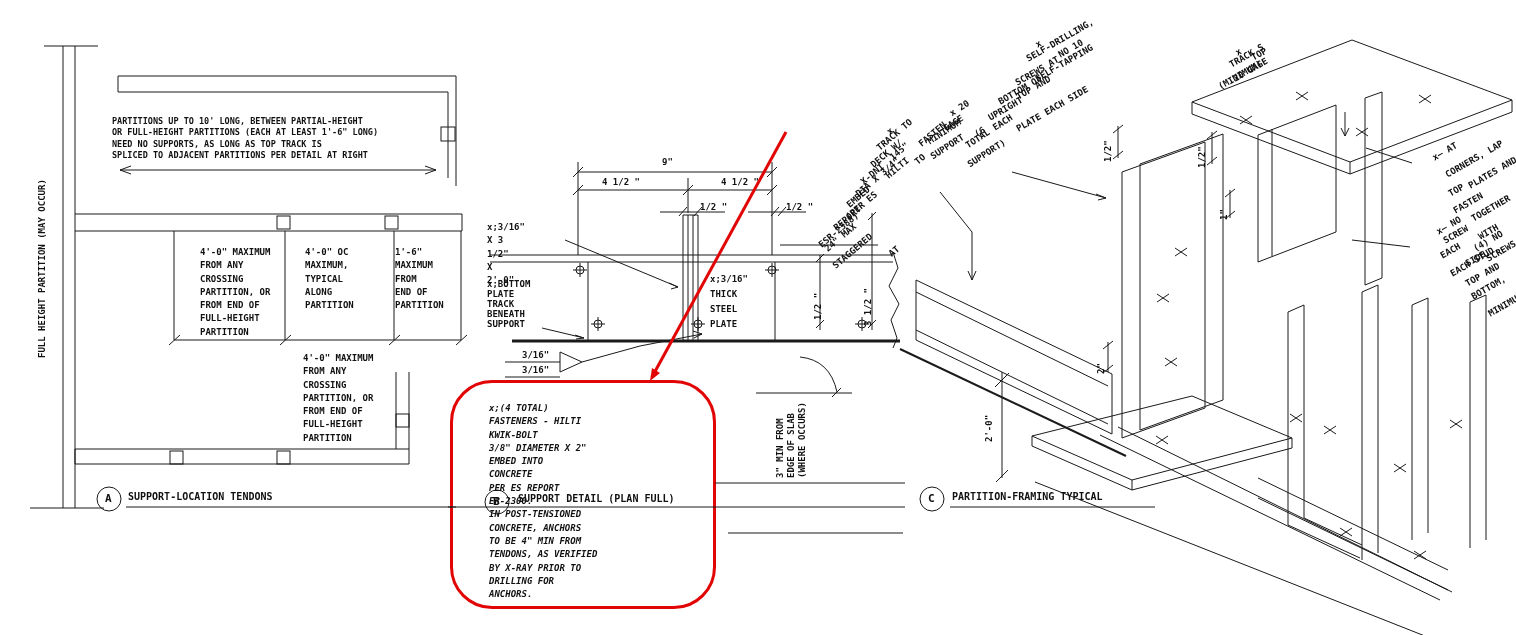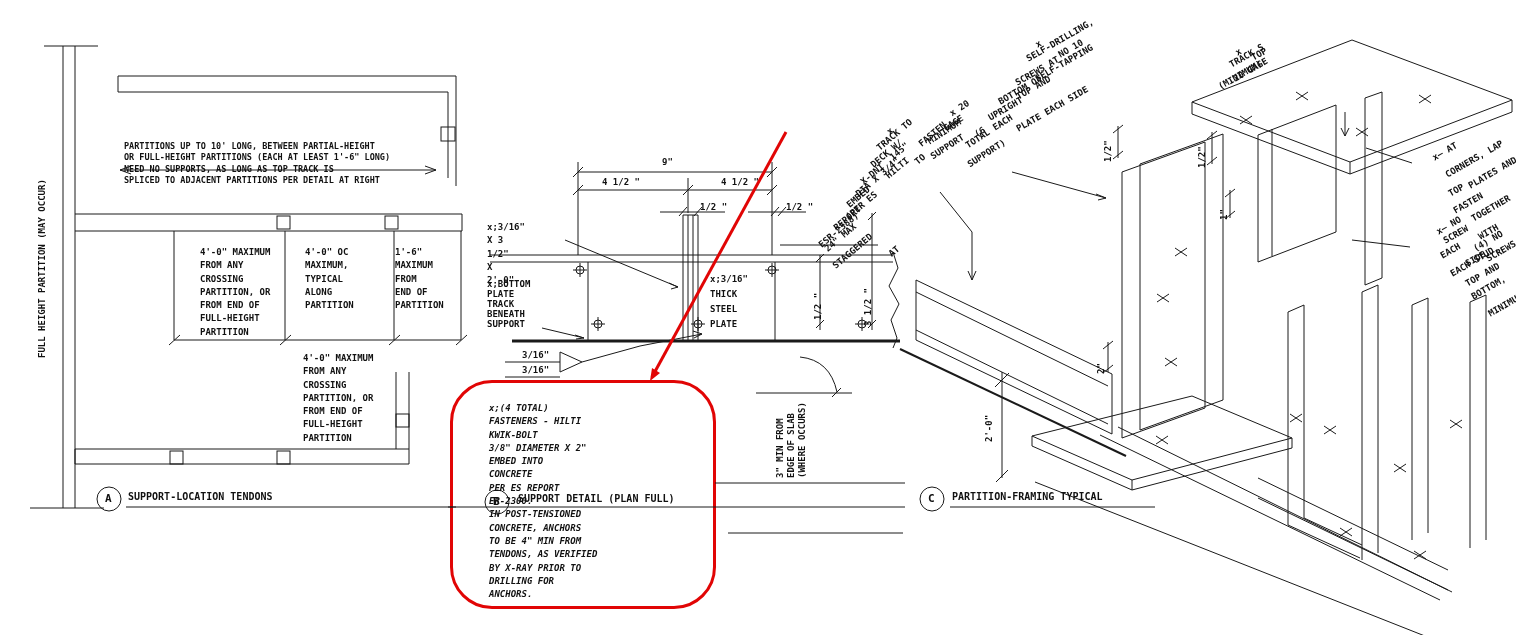--- a/index.html
+++ b/index.html
@@ -131,21 +131,21 @@
       <path d="M900,349 L1126,456" stroke-width="2"></path>
       <circle cx="932" cy="499" r="12"></circle>
     </g>
     <g stroke="#e10505" stroke-width="3" fill="none">
       <path d="M786,132 L652,377"></path>
       <polygon points="650,381 660,373 652,368" fill="#e10505" stroke="none"></polygon>
     </g>
   </svg>
 
   <div class="t r90 one" style="left:36px;top:358px;">FULL HEIGHT PARTITION (MAY OCCUR)</div>
-  <div class="t small" style="left:124px;top:116px;margin-top:25px;">PARTITIONS UP TO 10' LONG, BETWEEN PARTIAL-HEIGHT
+  <div class="t small" style="left:112px;top:116px;">PARTITIONS UP TO 10' LONG, BETWEEN PARTIAL-HEIGHT
 OR FULL-HEIGHT PARTITIONS (EACH AT LEAST 1'-6" LONG)
 NEED NO SUPPORTS, AS LONG AS TOP TRACK IS
 SPLICED TO ADJACENT PARTITIONS PER DETAIL AT RIGHT</div>
   <div class="t lh13" style="left:200px;top:246px;">4'-0" MAXIMUM
 FROM ANY
 CROSSING
 PARTITION, OR
 FROM END OF
 FULL-HEIGHT
 PARTITION</div>

